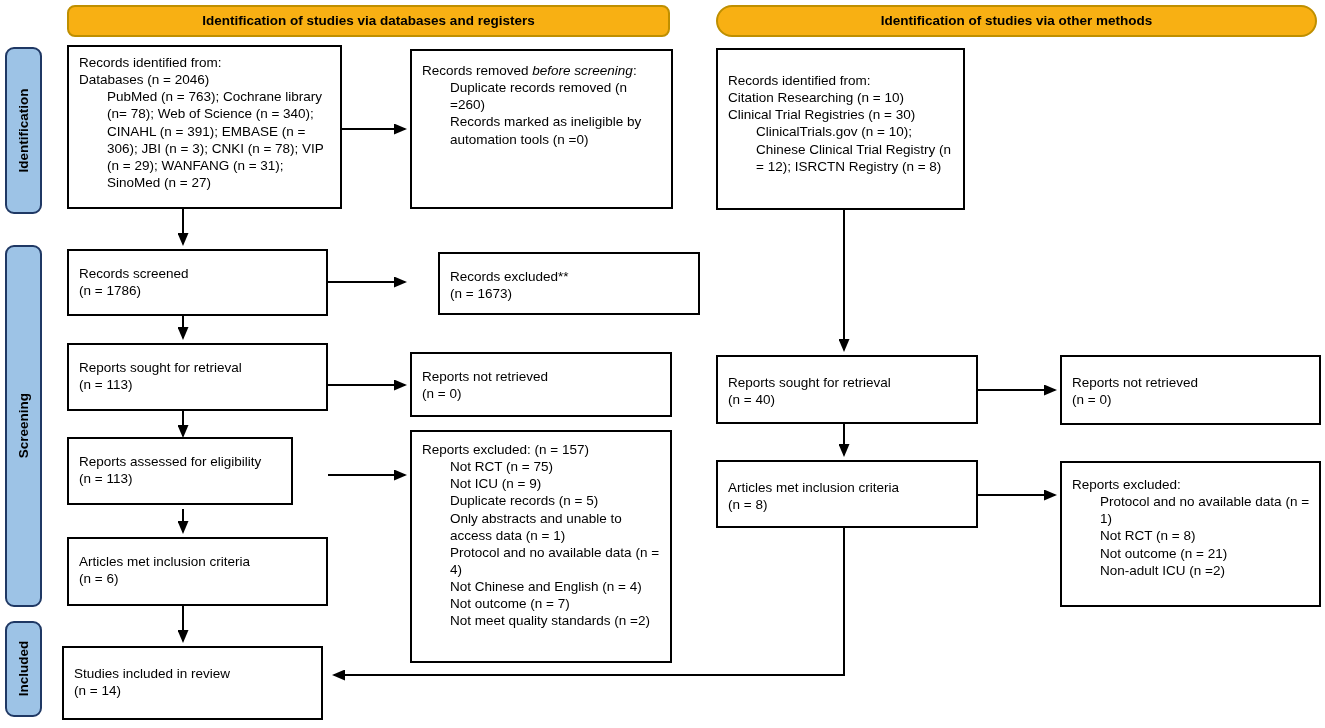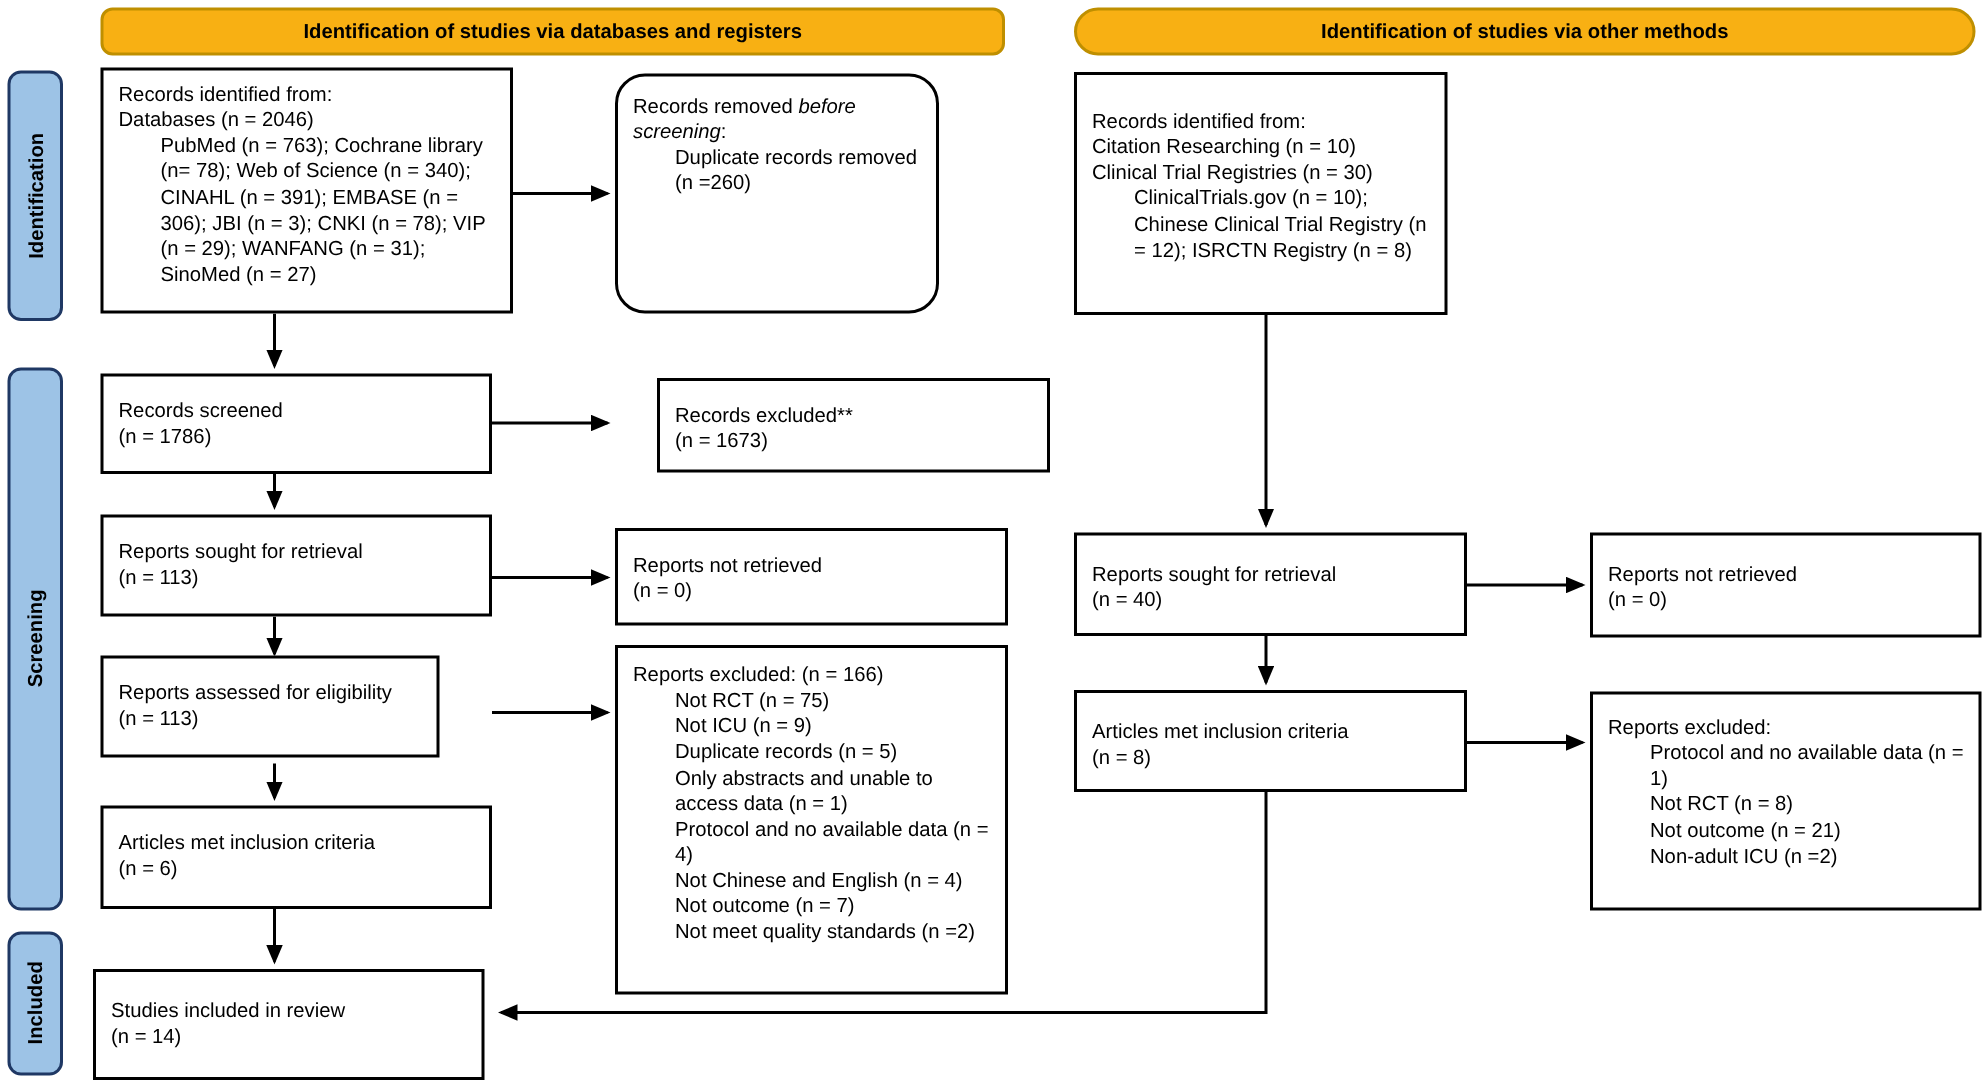--- a/index.html
+++ b/index.html
@@ -98,39 +98,40 @@
   <div class="box pt14" style="left:67px;top:537px;width:261px;height:69px;">
     <div>Articles met inclusion criteria</div>
     <div>(n = 6)</div>
   </div>
 
   <div class="box pt17" style="left:62px;top:646px;width:261px;height:74px;">
     <div>Studies included in review</div>
     <div>(n = 14)</div>
   </div>
 
-  <div class="box" style="left:410px;top:49px;width:216px;height:160px;padding-top:11px;border-radius:20px;">
+  <div class="box" style="left:410px;top:49px;width:263px;height:160px;padding-top:11px;">
     <div>
       <span>Records removed </span><span class="it">before screening</span><span>:</span>
     </div>
     <div class="indent">Duplicate records removed (n =260)</div>
+    <div class="indent">Records marked as ineligible by automation tools (n =0)</div>
   </div>
 
   <div class="box pt14" style="left:410px;top:252px;width:262px;height:63px;margin-left:28px;">
     <div>Records excluded**</div>
     <div>(n = 1673)</div>
   </div>
 
   <div class="box pt14" style="left:410px;top:352px;width:262px;height:65px;">
     <div>Reports not retrieved</div>
     <div>(n = 0)</div>
   </div>
 
   <div class="box" style="left:410px;top:430px;width:262px;height:233px;padding-top:9px;">
-    <div>Reports excluded: (n = 166)</div>
+    <div>Reports excluded: (n = 157)</div>
     <div class="indent">Not RCT (n = 75)</div>
     <div class="indent">Not ICU (n = 9)</div>
     <div class="indent">Duplicate records (n = 5)</div>
     <div class="indent">Only abstracts and unable to access data (n = 1)</div>
     <div class="indent">Protocol and no available data (n = 4)</div>
     <div class="indent">Not Chinese and English (n = 4)</div>
     <div class="indent">Not outcome (n = 7)</div>
     <div class="indent">Not meet quality standards (n =2)</div>
   </div>
 

